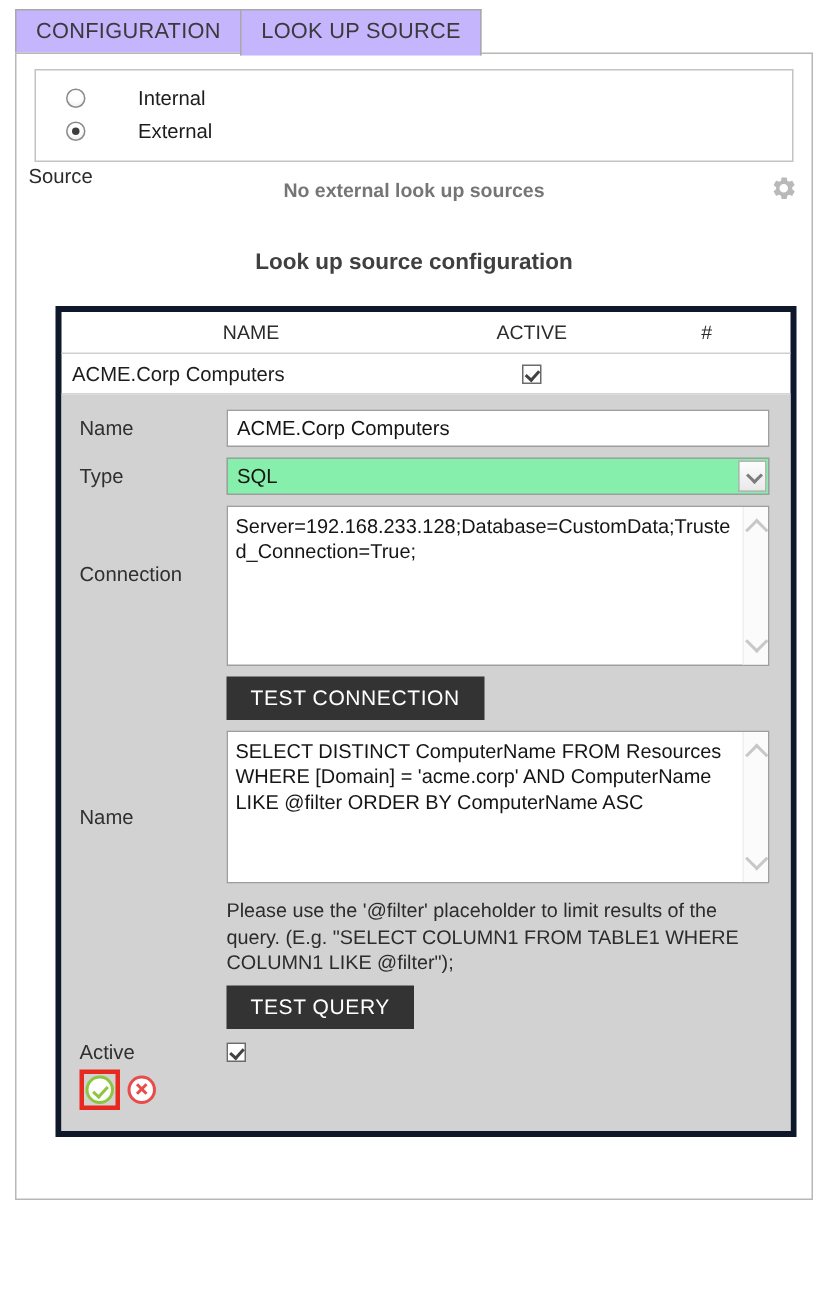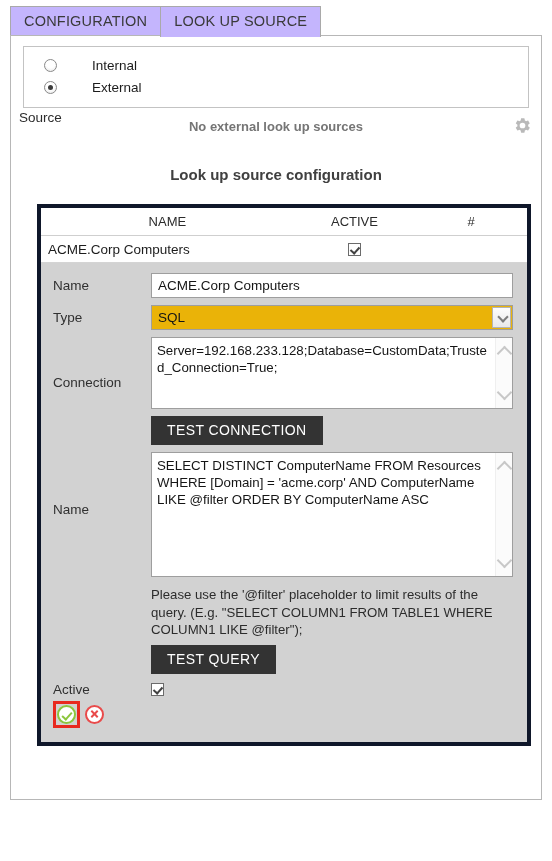--- a/index.html
+++ b/index.html
@@ -211,21 +211,21 @@
     color: #151515;
     padding: 0 6px;
     outline: none;
   }
 
   
   .select {
     position: relative;
     height: 25px;
     border: 1px solid #9e9e9e;
-    background: #eab308;
+    background: #86efac;
     box-sizing: border-box;
   }
   .select .sel-val {
     line-height: 23px;
     padding-left: 6px;
     font-size: 13.5px;
     color: #151515;
   }
   .select .sel-arrow {
     position: absolute;
@@ -418,41 +418,41 @@
             <div class="sel-arrow">
                 <span class="chev-dn"></span>
               </div>
           </div>
         </div>
       </div>
 
       <div class="frow">
         <div class="flabel" style="padding-top:38px">Connection</div>
         <div class="fctrl">
-          <div class="ta-wrap" style="height:72px">
+          <div class="ta-wrap" style="height:107px">
             <div class="ta-text">Server=192.168.233.128;Database=CustomData;Trusted_Connection=True;</div>
             <div class="sbar">
               <span class="arr up"></span>
               <span class="arr down"></span>
             </div>
           </div>
         </div>
       </div>
 
       <div class="frow">
         <div class="flabel"></div>
         <div class="fctrl">
           <button class="dark-btn">TEST CONNECTION</button>
         </div>
       </div>
 
       <div class="frow">
         <div class="flabel" style="padding-top:50px">Name</div>
         <div class="fctrl">
-          <div class="ta-wrap" style="height:125px">
+          <div class="ta-wrap" style="height:102px">
             <div class="ta-text" style="word-break:normal">SELECT DISTINCT ComputerName FROM Resources WHERE [Domain] = 'acme.corp' AND ComputerName LIKE @filter ORDER BY ComputerName ASC</div>
             <div class="sbar">
               <span class="arr up"></span>
               <span class="arr down"></span>
             </div>
           </div>
         </div>
       </div>
 
       <div class="frow">

